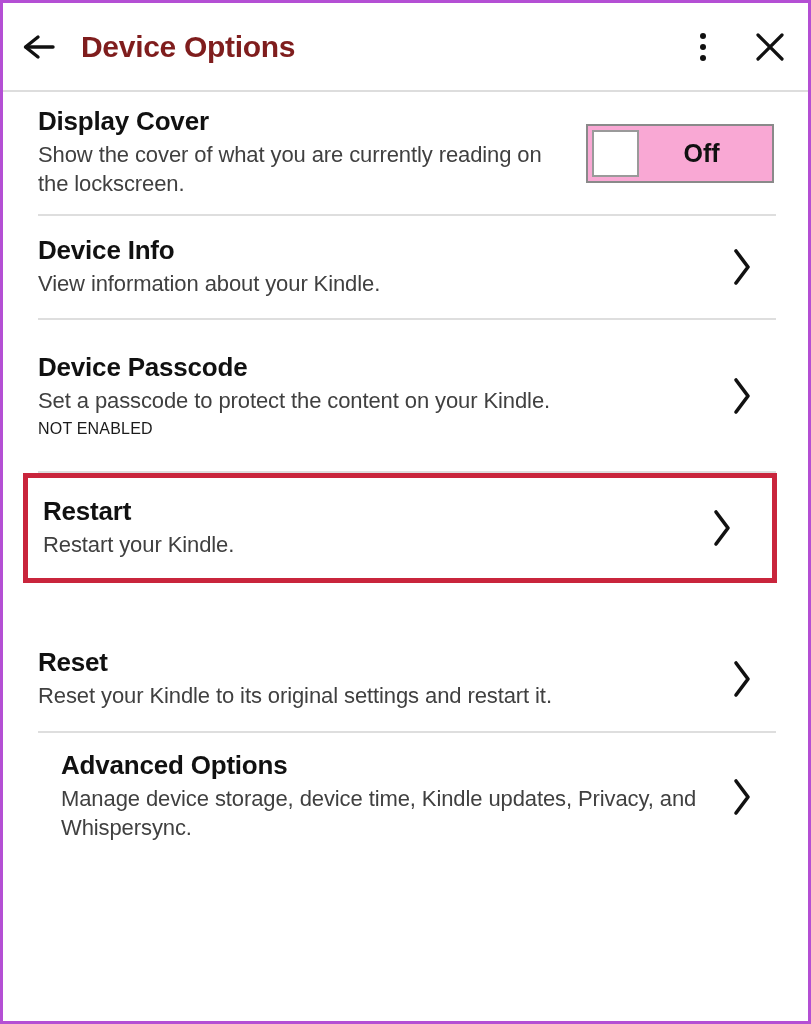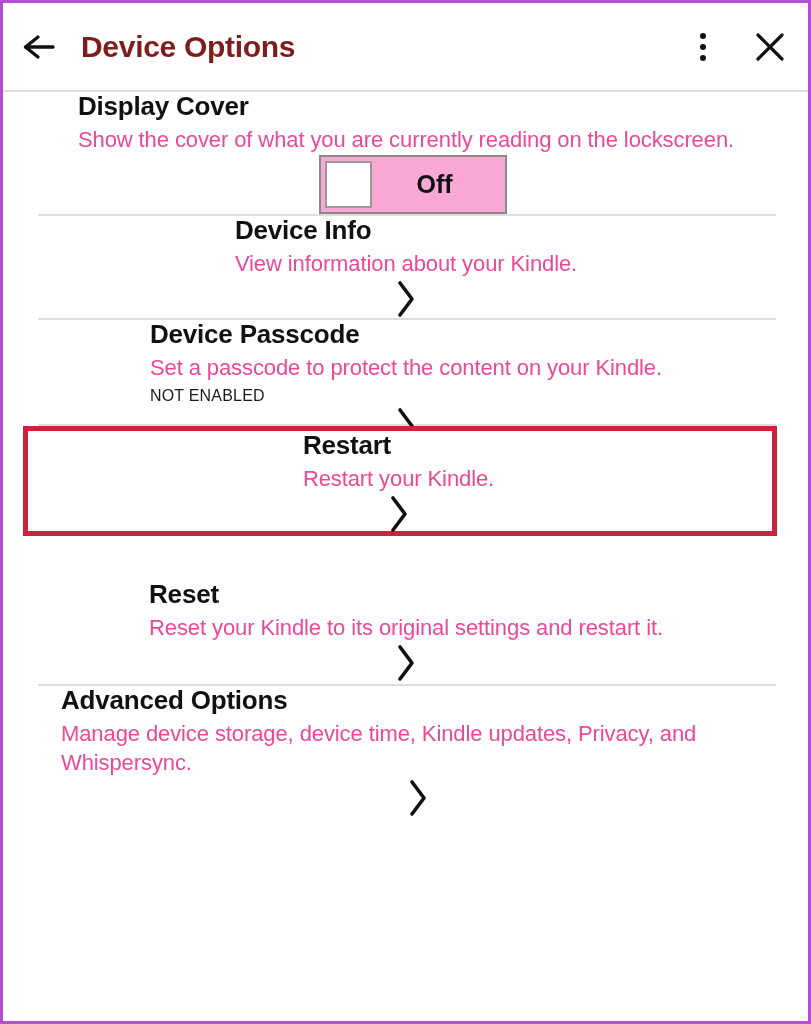--- a/index.html
+++ b/index.html
@@ -82,21 +82,20 @@
   .list {
     padding: 0 0 0 0;
   }
   .row {
     position: relative;
     display: flex;
     align-items: center;
     box-sizing: border-box;
     padding: 0 34px 0 35px;
     background: #ffffff;
-    flex-direction: column;
   }
   .row-body {
     flex: 1 1 auto;
     min-width: 0;
   }
   .row-right {
     flex: 0 0 auto;
     width: 64px;
     display: flex;
     align-items: center;
@@ -104,42 +103,42 @@
   }
   .r-title {
     font-size: 26px;
     font-weight: bold;
     color: #111111;
     line-height: 1.14;
     letter-spacing: -0.2px;
   }
   .r-desc {
     font-size: 22px;
-    color: #ec4899;
+    color: #404040;
     line-height: 1.33;
     margin-top: 3px;
     letter-spacing: -0.1px;
   }
   .r-status {
     font-size: 16px;
     color: #1a1a1a;
     line-height: 1.2;
     margin-top: 4px;
     letter-spacing: 0.2px;
   }
   .divider {
     height: 2px;
     background: #dedede;
     margin: 0 32px 0 35px;
   }
 
   
   .row-display  { height: 122px; }
   .row-info     { height: 102px; }
-  .row-passcode { height: 104px; }
+  .row-passcode { height: 151px; }
   .row-restart  { height: 100px; }
   .row-reset    { height: 104px; margin-top: 44px; }
   .row-advanced { height: 128px; margin-left: 23px; }
 
   
   .toggle {
     width: 188px;
     height: 59px;
     box-sizing: border-box;
     border: 2px solid #8a8a8a;

